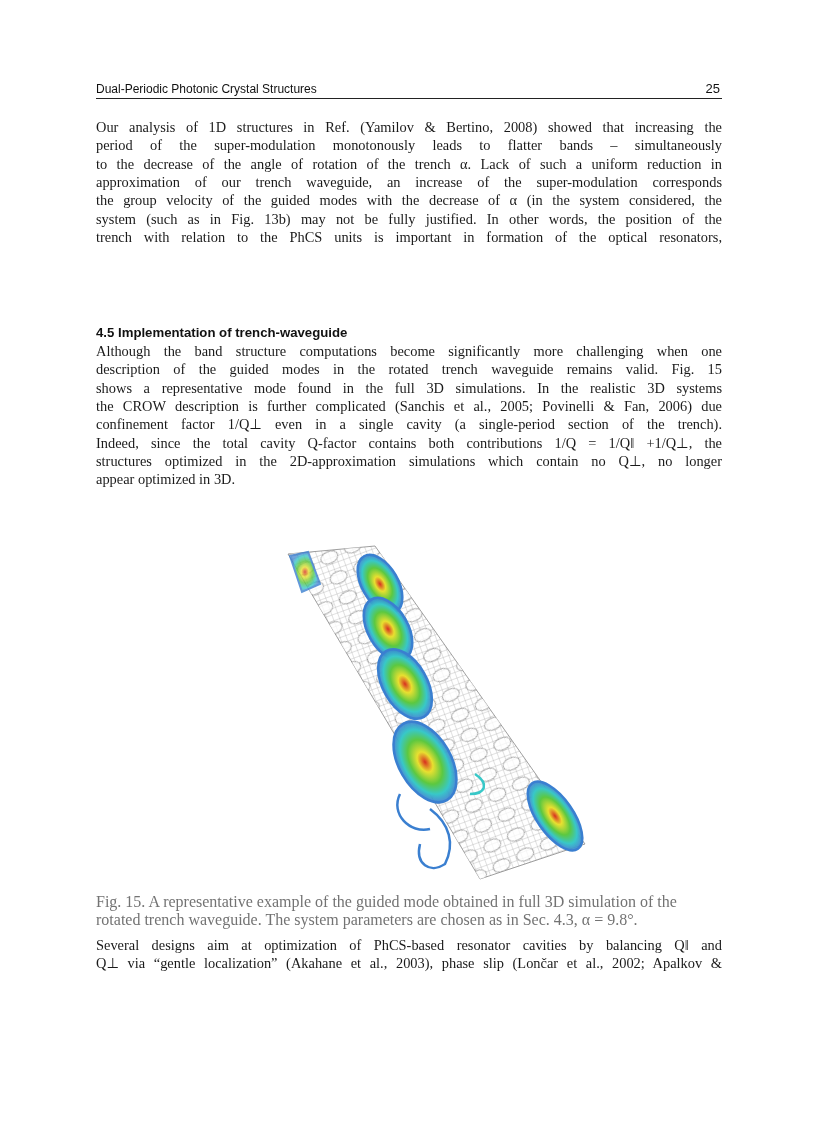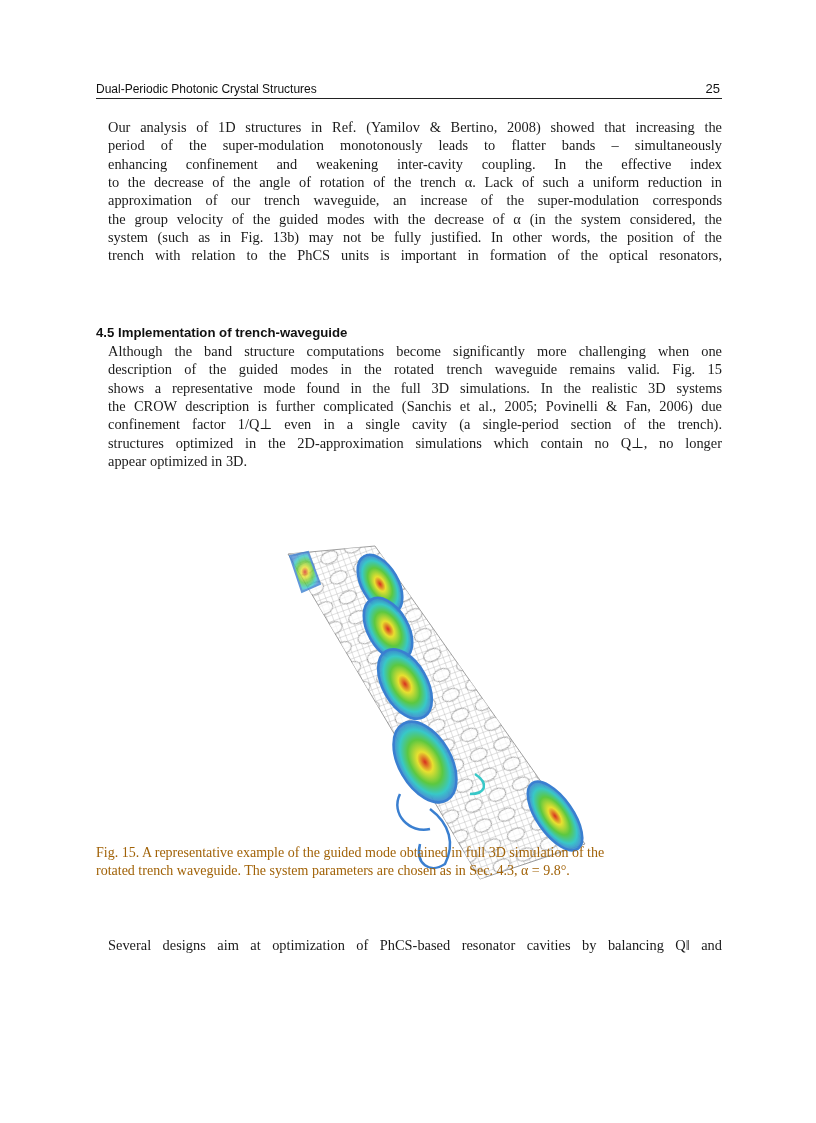--- a/index.html
+++ b/index.html
@@ -10,62 +10,62 @@
       font-family: "Liberation Sans", sans-serif; font-size: 12px; color: #111;
       border-bottom: 1.5px solid #222;
     }
     .running-head .title { position: absolute; left: 0; top: 2px; }
     .running-head .pageno { position: absolute; right: 2px; top: 1px; font-size: 13px; }
     .body-text {
       position: absolute; left: 96px; width: 626px;
       font-family: "Liberation Serif", serif; font-size: 14.4px; line-height: 18.35px;
       color: #1a1a1a; text-align: justify;
     }
-    .body-text .line { display: block; text-align: justify; text-align-last: justify; white-space: nowrap; overflow: visible; margin-left: 12px; }
+    .body-text .line { display: block; text-align: justify; text-align-last: justify; white-space: nowrap; overflow: visible; }
     .body-text .line.last { text-align-last: left; }
     .section-heading {
       position: absolute; left: 96px; top: 325px;
       font-family: "Liberation Sans", sans-serif; font-weight: bold; font-size: 13.2px; color: #111;
     }
     .figure { position: absolute; left: 280px; top: 544px; width: 310px; height: 338px; }
     .caption {
-      position: absolute; left: 96px; top: 844px; width: 626px;
-      font-family: "Liberation Serif", serif; font-size: 14px; line-height: 18.35px; color: #a16207;
+      position: absolute; left: 96px; top: 893px; width: 626px;
+      font-family: "Liberation Serif", serif; font-size: 16px; line-height: 18.35px; color: #737373;
     }
     .caption .line { display: block; white-space: nowrap; }
   </style>
 </head>
 <body>
 
 <div class="page">
 
   <div class="running-head">
     <span class="title">Dual-Periodic Photonic Crystal Structures</span>
     <span class="pageno">25</span>
   </div>
 
   <div class="body-text" style="top:118px;">
     <span class="line">Our analysis of 1D structures in Ref. (Yamilov &amp; Bertino, 2008) showed that increasing the</span>
     <span class="line">period of the super-modulation monotonously leads to flatter bands – simultaneously</span>
-    <span class="line">enhancing confinement and weakening inter-cavity coupling. In the effective index</span>
     <span class="line">to the decrease of the angle of rotation of the trench α. Lack of such a uniform reduction in</span>
     <span class="line">approximation of our trench waveguide, an increase of the super-modulation corresponds</span>
     <span class="line">the group velocity of the guided modes with the decrease of α (in the system considered, the</span>
     <span class="line">system (such as in Fig. 13b) may not be fully justified. In other words, the position of the</span>
     <span class="line">trench with relation to the PhCS units is important in formation of the optical resonators,</span>
   </div>
 
   <div class="section-heading">4.5 Implementation of trench-waveguide</div>
 
   <div class="body-text" style="top:342px;">
     <span class="line">Although the band structure computations become significantly more challenging when one</span>
     <span class="line">description of the guided modes in the rotated trench waveguide remains valid. Fig. 15</span>
     <span class="line">shows a representative mode found in the full 3D simulations. In the realistic 3D systems</span>
     <span class="line">the CROW description is further complicated (Sanchis et al., 2005; Povinelli &amp; Fan, 2006) due</span>
     <span class="line">confinement factor 1/Q⊥ even in a single cavity (a single-period section of the trench).</span>
+    <span class="line">Indeed, since the total cavity Q-factor contains both contributions 1/Q = 1/Q‖ +1/Q⊥, the</span>
     <span class="line">structures optimized in the 2D-approximation simulations which contain no Q⊥, no longer</span>
     <span class="line last">appear optimized in 3D.</span>
   </div>
 
   <div class="figure">
     <svg width="310" height="338" viewBox="0 0 310 338" xmlns="http://www.w3.org/2000/svg">
       <defs>
         <pattern id="mesh" width="6" height="6" patternUnits="userSpaceOnUse" patternTransform="rotate(-20)">
           <path d="M0 0 L6 0 M0 0 L0 6" stroke="#9a9a9a" stroke-width="0.6" fill="none"></path>
         </pattern>
@@ -99,15 +99,16 @@
     </svg>
   </div>
 
   <div class="caption">
     <span class="line">Fig. 15. A representative example of the guided mode obtained in full 3D simulation of the</span>
     <span class="line">rotated trench waveguide. The system parameters are chosen as in Sec. 4.3, α = 9.8°.</span>
   </div>
 
   <div class="body-text" style="top:936px;">
     <span class="line">Several designs aim at optimization of PhCS-based resonator cavities by balancing Q‖ and</span>
+    <span class="line">Q⊥ via “gentle localization” (Akahane et al., 2003), phase slip (Lončar et al., 2002; Apalkov &amp;</span>
   </div>
 
 </div>
 
 </body></html>

